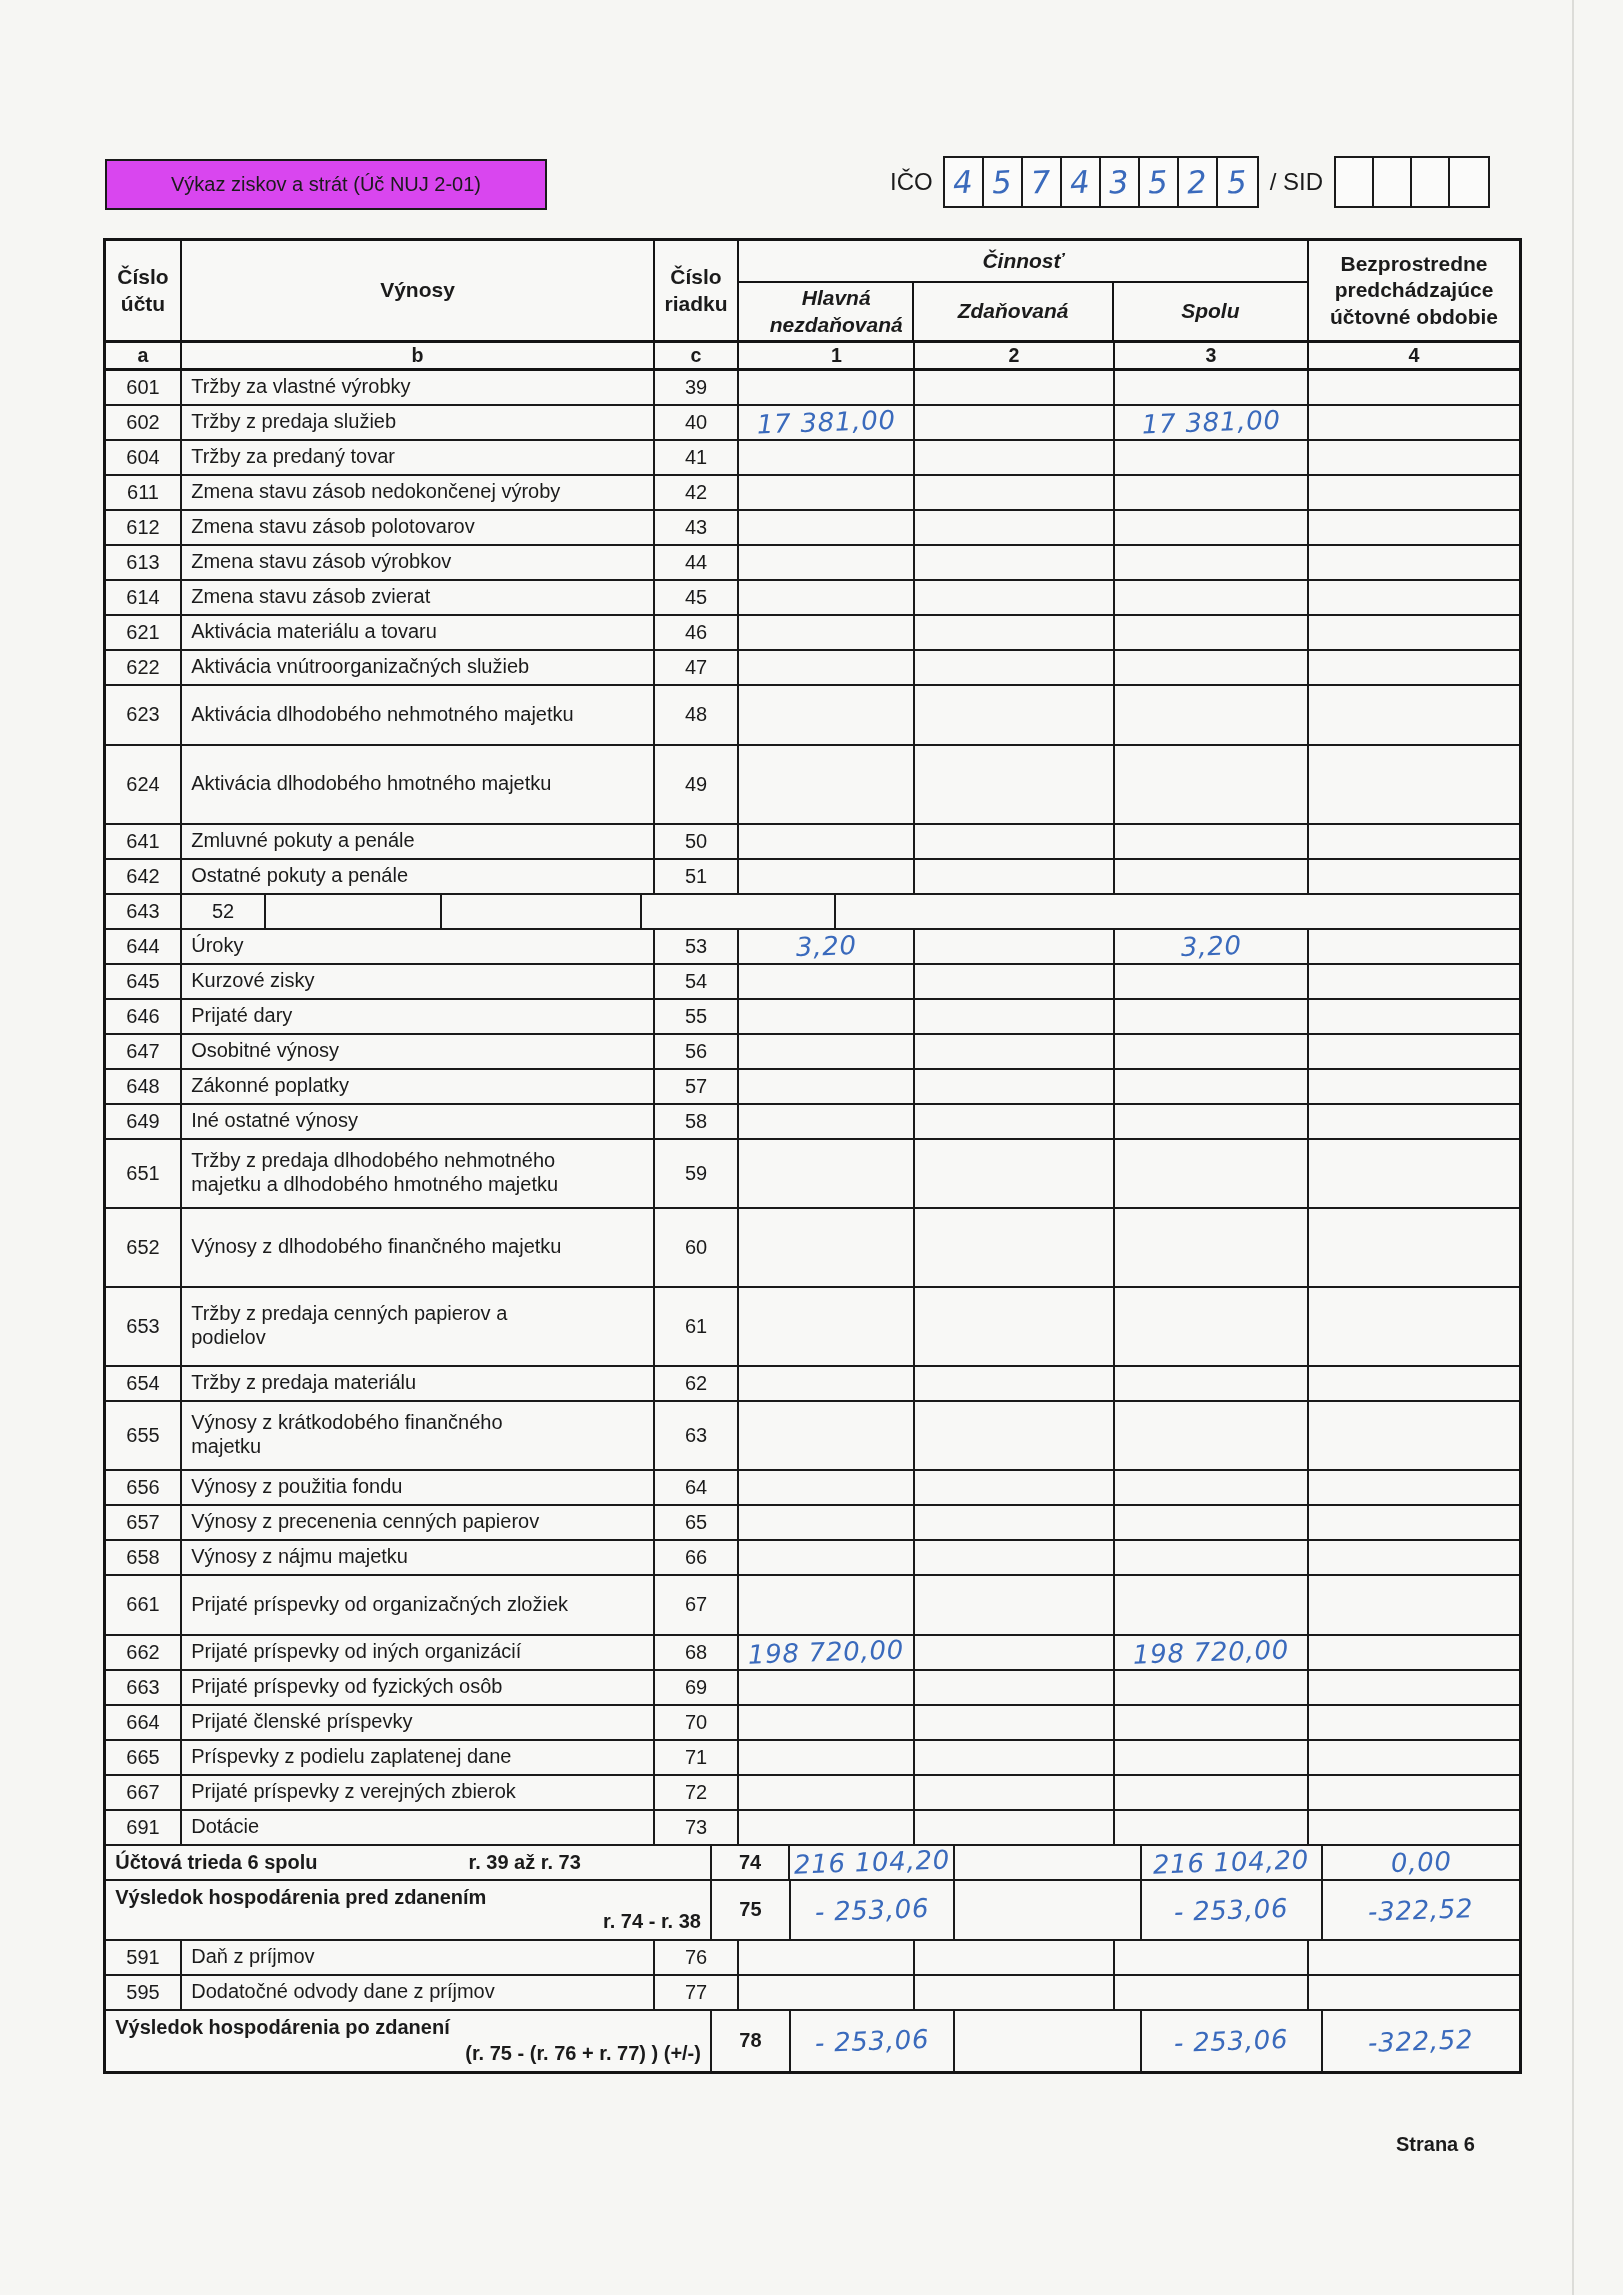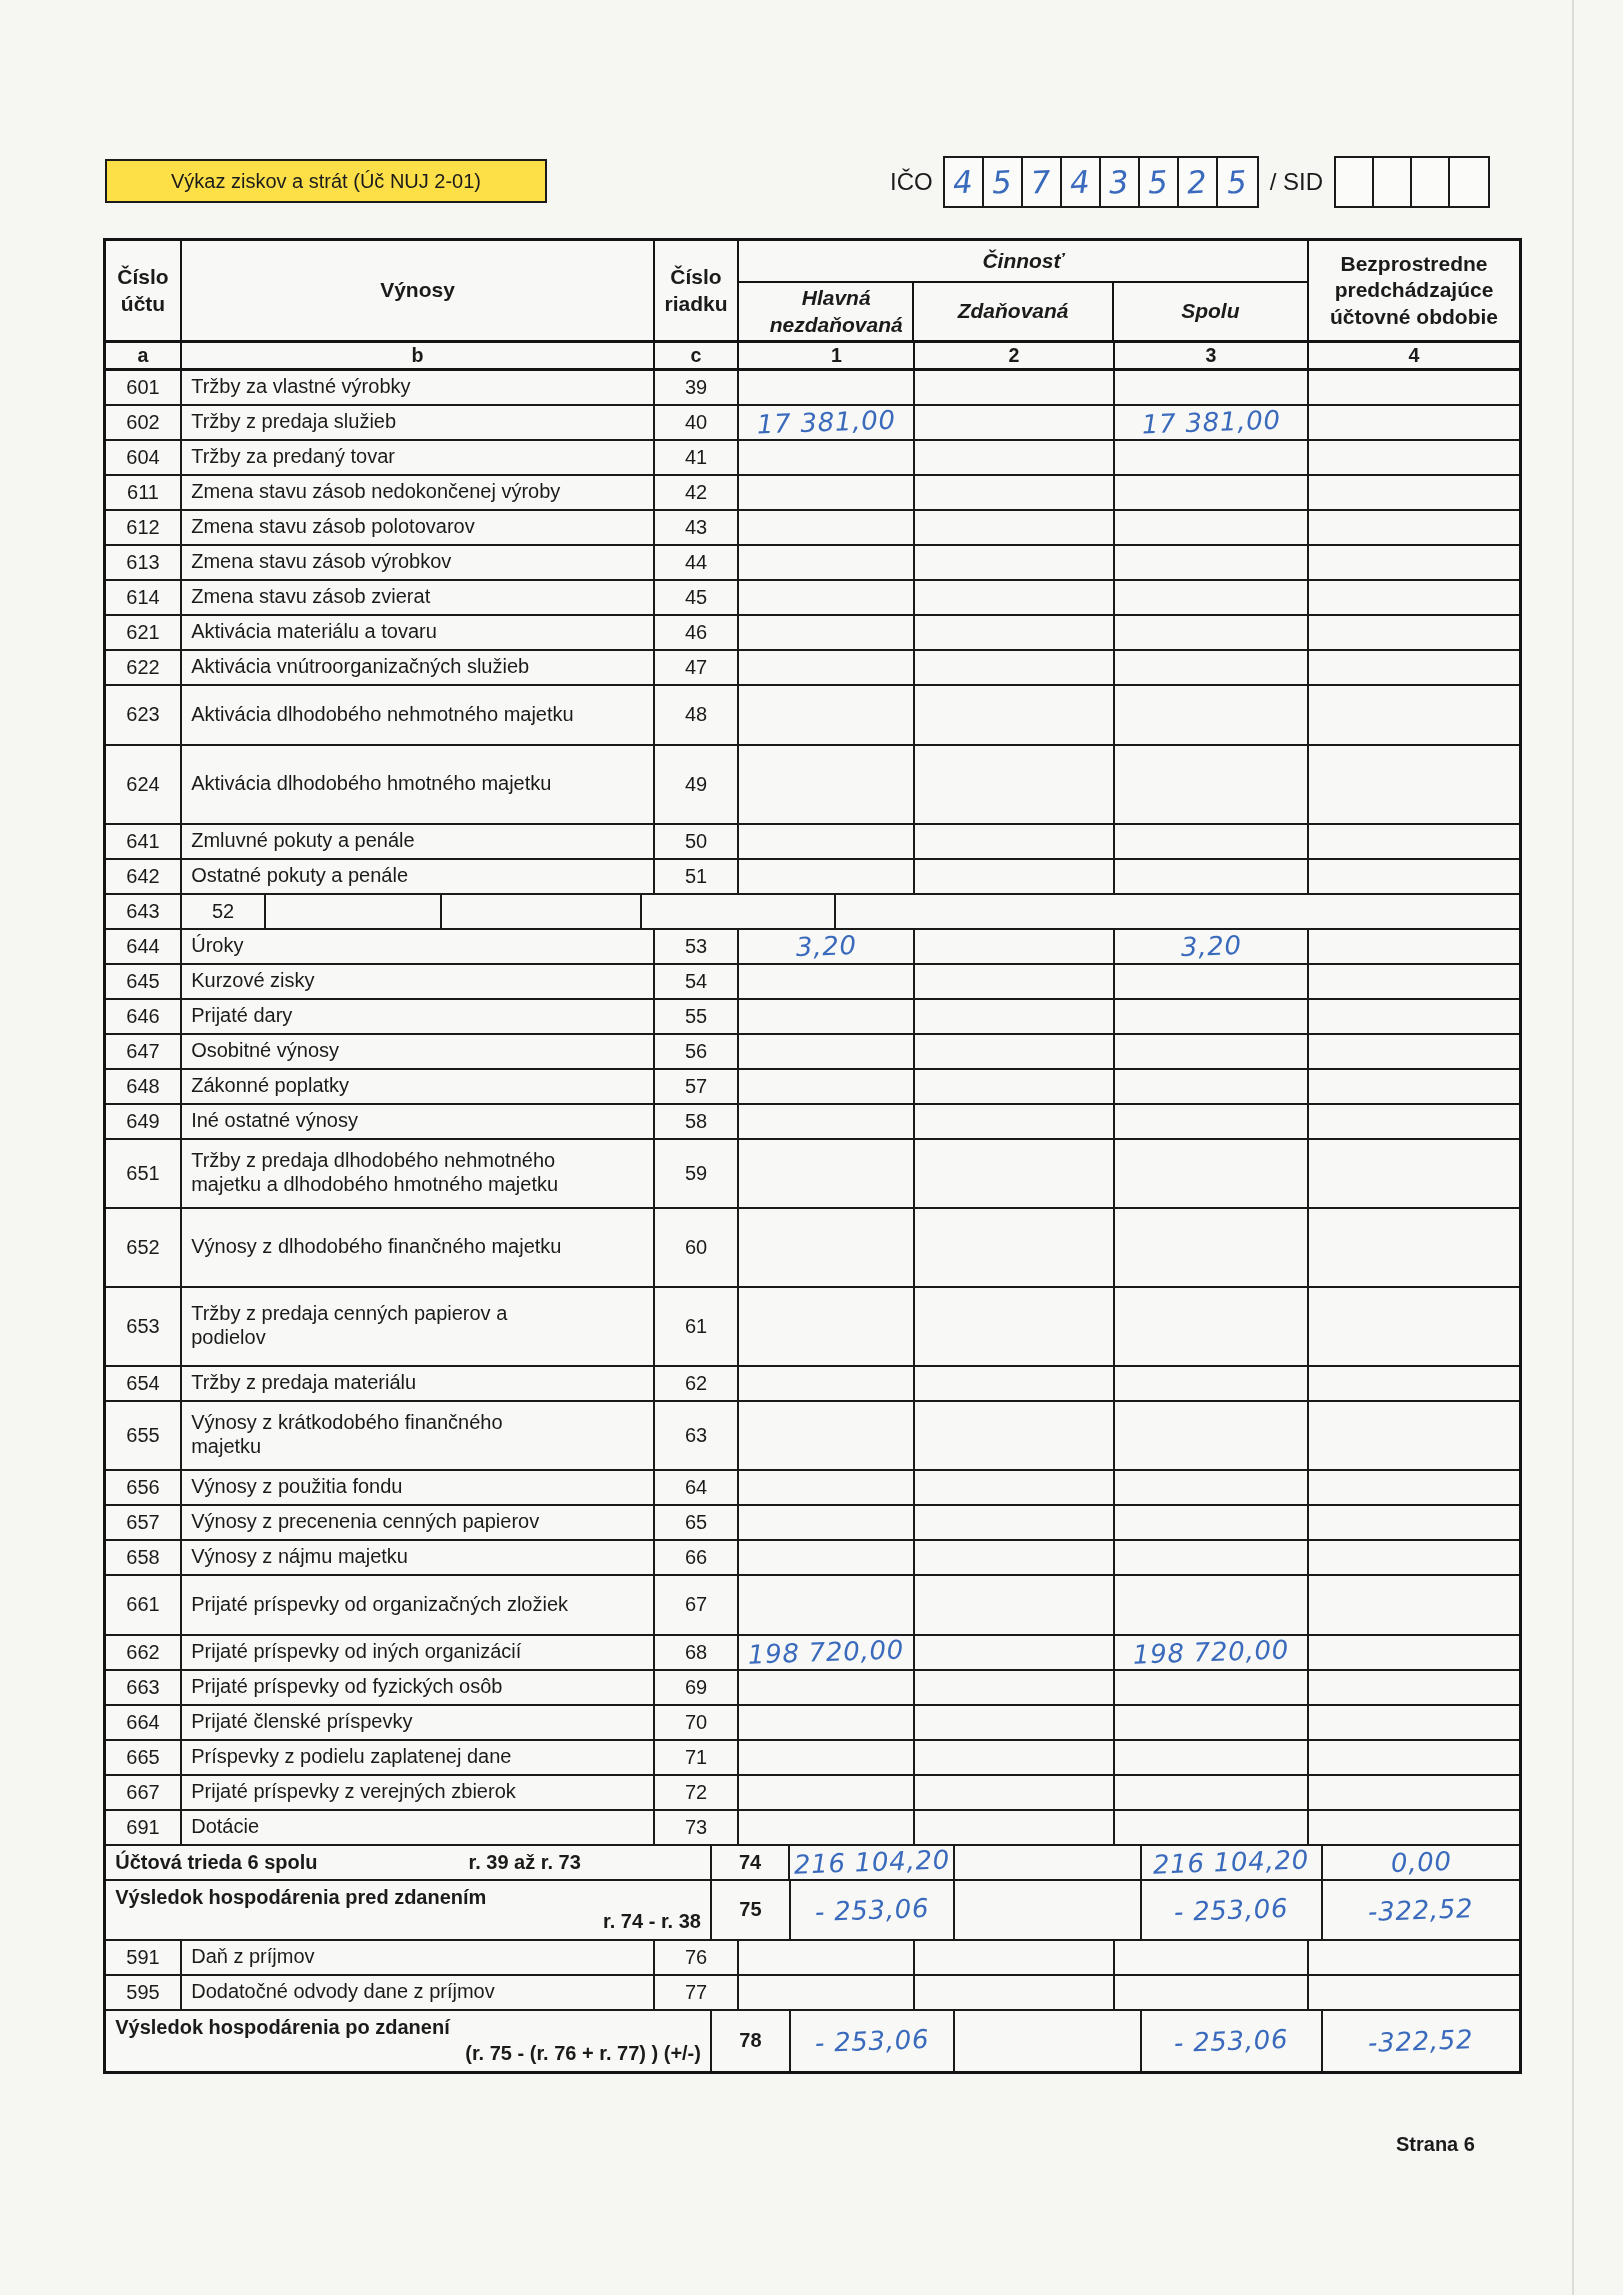--- a/index.html
+++ b/index.html
@@ -2,23 +2,23 @@
 <html style="font-size:10.5px"><head>
 <meta charset="utf-8">
 <style>
   html,body{margin:0;padding:0;}
   body{background:#e8e8e6;}
   .page{position:relative;width:1623px;height:2295px;background:#f6f6f3;
         font-family:"Liberation Sans",sans-serif;color:#1b1b1b;overflow:hidden;}
   .scan-edge{position:absolute;left:1572px;top:0;width:2px;height:2295px;background:#dcdcd8;}
 
   
-  .title-box{position:absolute;left:105px;top:159px;width:442px;height:44px;
+  .title-box{position:absolute;left:105px;top:159px;width:442px;height:51px;
              border:2.6px solid #1a1a1a;box-sizing:border-box;display:flex;
-             align-items:center;justify-content:center;font-size:20px;background:#fde047;}
+             align-items:center;justify-content:center;font-size:20px;background:#d946ef;}
 
   
   .ico-row{position:absolute;left:890px;top:156px;display:flex;align-items:center;}
   .ico-label{font-size:24px;margin-right:10.5px;}
   .sid-label{font-size:24px;margin:0 10.5px;}
   .boxes{display:flex;border:2.6px solid #1a1a1a;height:52px;box-sizing:border-box;background:#fbfbfa;}
   .box{width:39px;border-right:2px solid #1a1a1a;display:flex;align-items:center;
        justify-content:center;box-sizing:border-box;}
   .box:last-child{border-right:none;}
   .sid-box{width:38px;}

